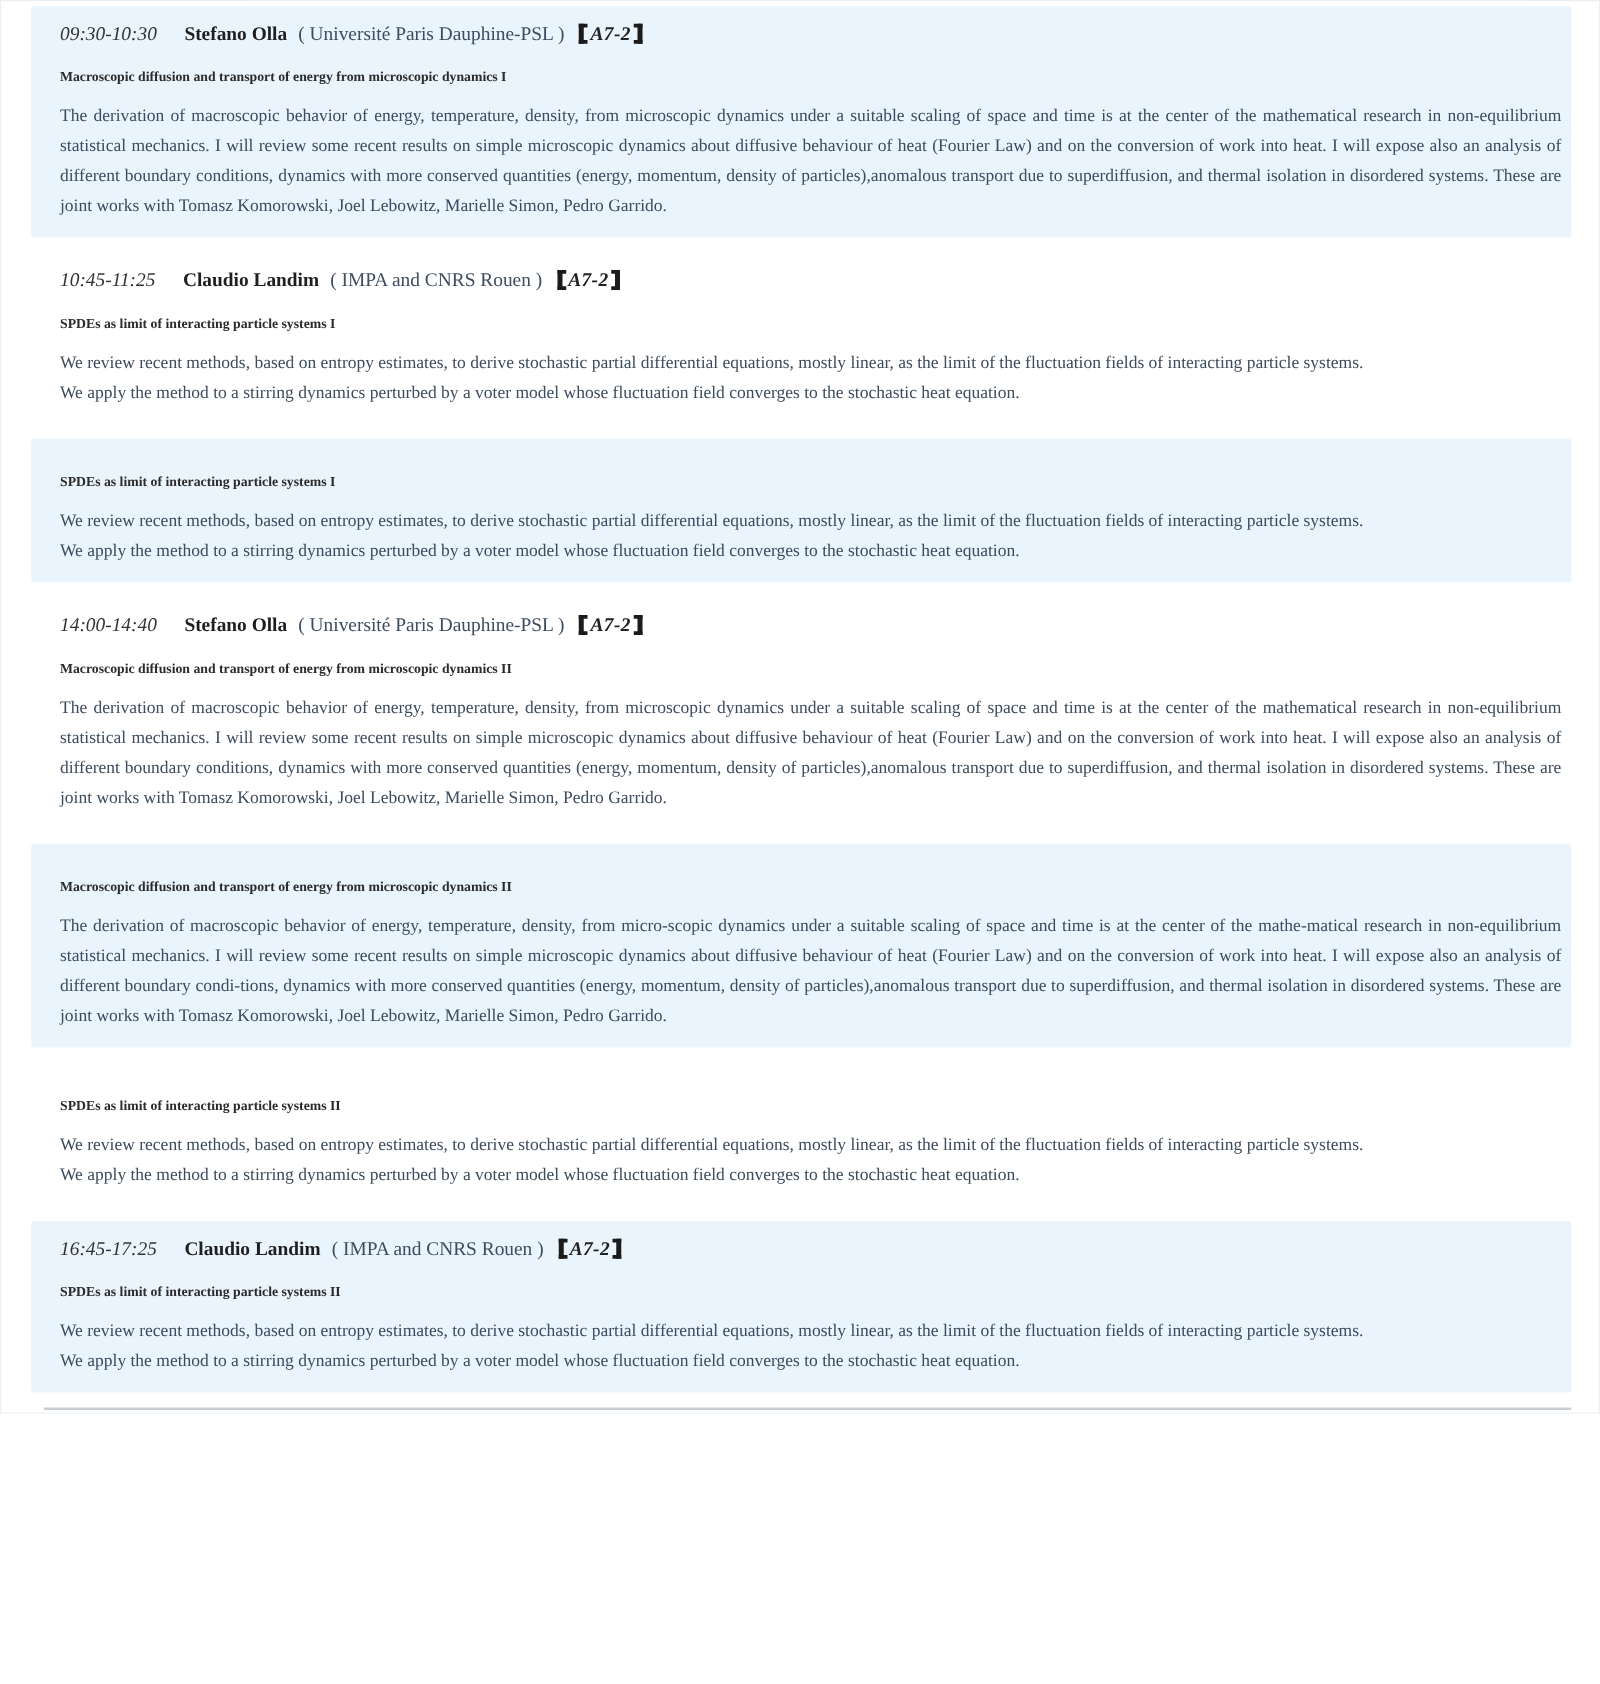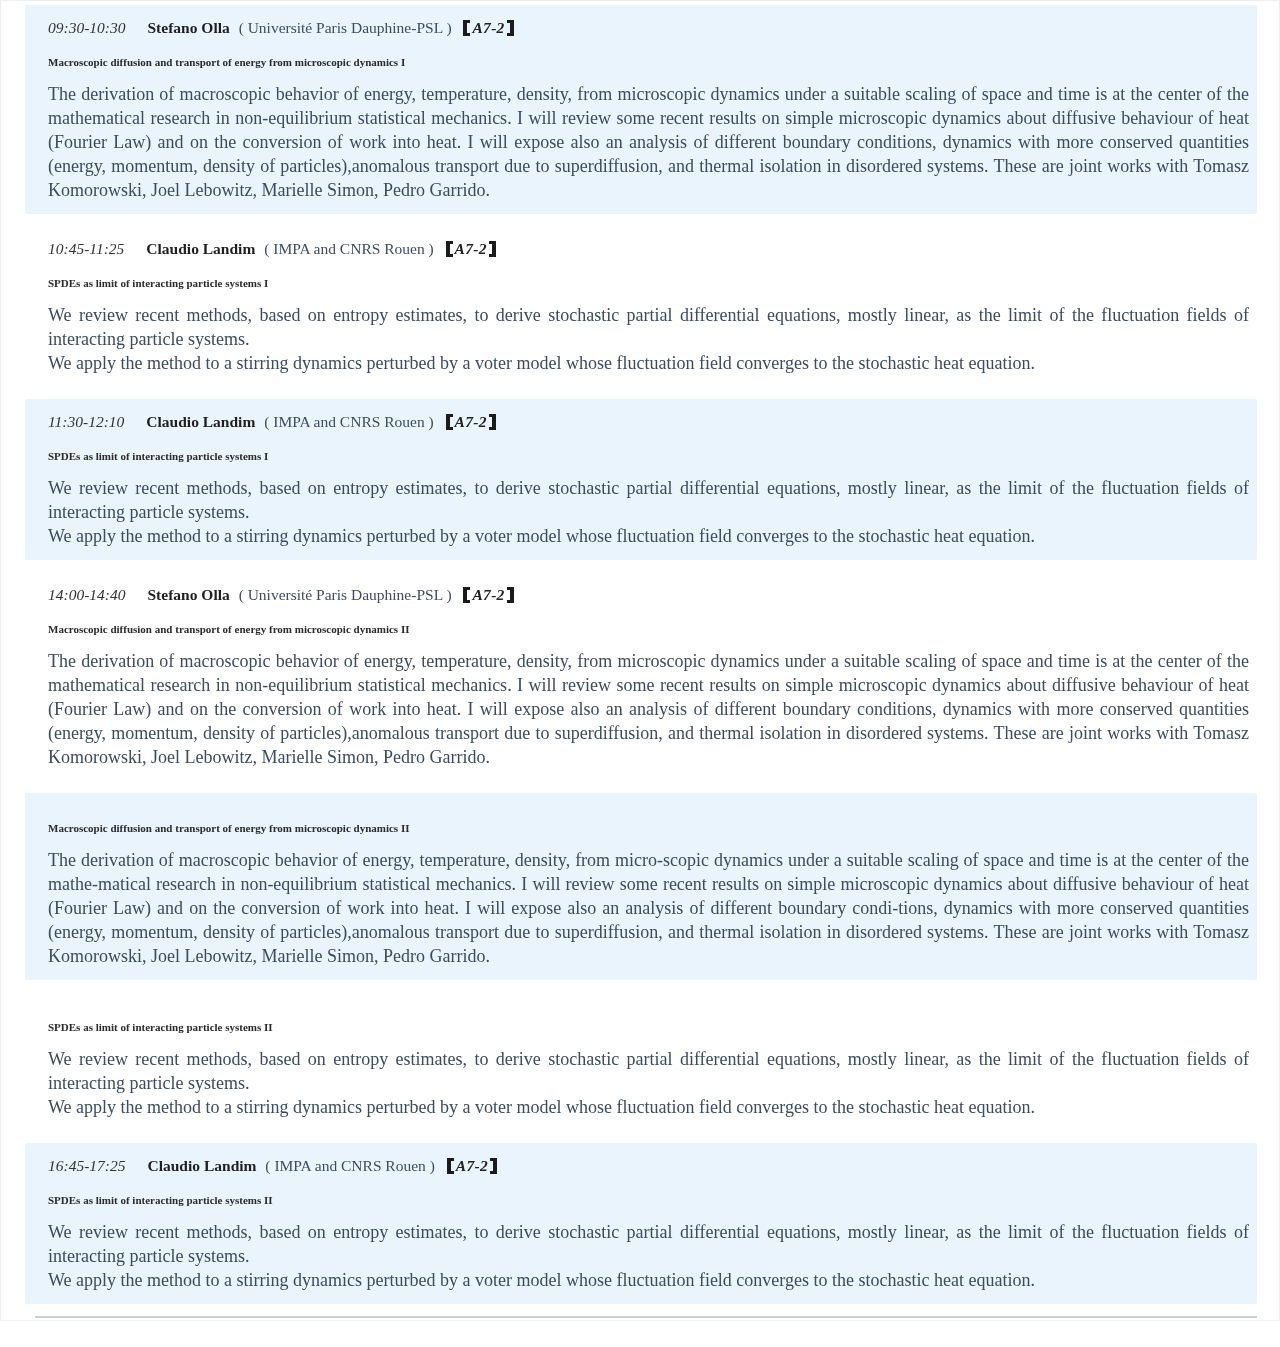--- a/index.html
+++ b/index.html
@@ -83,21 +83,21 @@
     font-size:11px;
     font-weight:bold;
     line-height:21px;
     color:var(--heading-text);
   }
   .abstract{
     margin-top:9px;
   }
   .abstract p{
     margin:0;
-    font-size:18px;
+    font-size:14px;
     line-height:24px;
     text-align:justify;
     color:var(--body-text);
   }
   .bottom-rule{
     height:2px;
     background:var(--divider);
     margin:2px 0 2px 10px;
   }
 </style>
@@ -121,23 +121,20 @@
       <span class="time">10:45-11:25</span><span class="speaker">Claudio Landim</span><span class="affil"> ( IMPA and CNRS Rouen ) </span><span class="code"><span class="bracket open"></span><span class="code-text">A7-2</span><span class="bracket close"></span></span>
     </div>
     <h3 class="title">SPDEs as limit of interacting particle systems I</h3>
     <div class="abstract">
           <p>We review recent methods, based on entropy estimates, to derive stochastic partial differential equations, mostly linear, as the limit of the fluctuation fields of interacting particle systems.</p>
           <p>We apply the method to a stirring dynamics perturbed by a voter model whose fluctuation field converges to the stochastic heat equation.</p>
         </div>
   </section>
 
   <section class="session hl">
-    <div class="head">
-      <span class="time">11:30-12:10</span><span class="speaker">Claudio Landim</span><span class="affil"> ( IMPA and CNRS Rouen ) </span><span class="code"><span class="bracket open"></span><span class="code-text">A7-2</span><span class="bracket close"></span></span>
-    </div>
     <h3 class="title">SPDEs as limit of interacting particle systems I</h3>
     <div class="abstract">
           <p>We review recent methods, based on entropy estimates, to derive stochastic partial differential equations, mostly linear, as the limit of the fluctuation fields of interacting particle systems.</p>
           <p>We apply the method to a stirring dynamics perturbed by a voter model whose fluctuation field converges to the stochastic heat equation.</p>
         </div>
   </section>
 
   <section class="session">
     <div class="head">
       <span class="time">14:00-14:40</span><span class="speaker">Stefano Olla</span><span class="affil"> ( Université Paris Dauphine-PSL ) </span><span class="code"><span class="bracket open"></span><span class="code-text">A7-2</span><span class="bracket close"></span></span>

